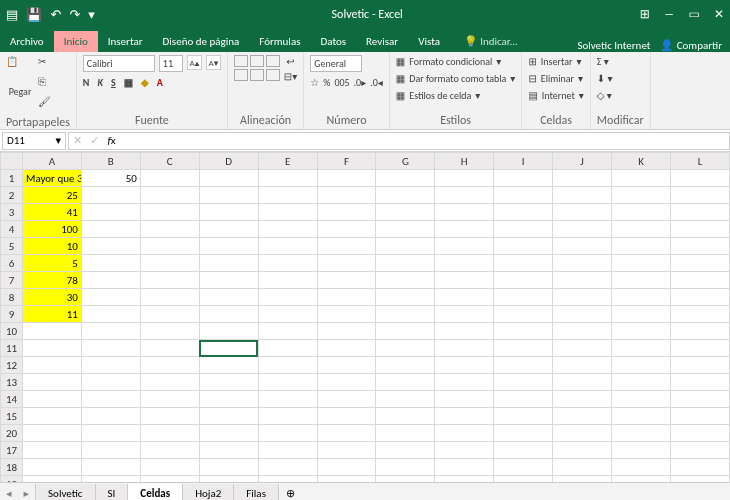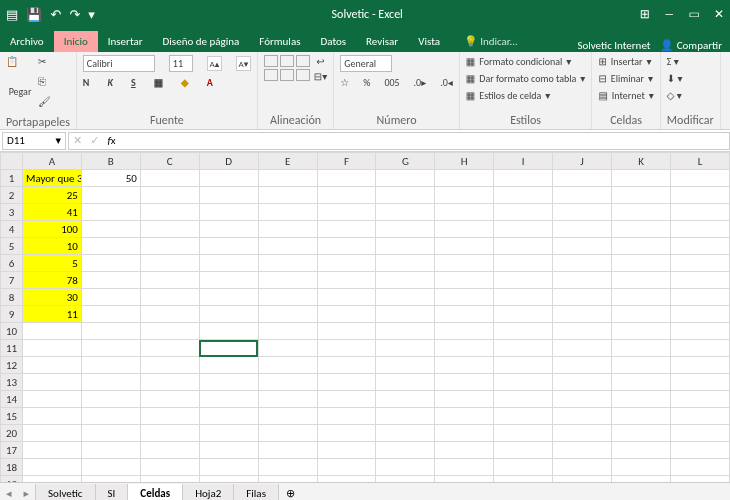--- a/index.html
+++ b/index.html
@@ -15,21 +15,21 @@
 .tabbar .tell { margin-left: 4px; opacity: .8; }
 .tabbar .right { margin-left: auto; display: flex; gap: 10px; padding-right: 8px; }
 .ribbon { background: #f2f2f2; border-bottom: 1px solid #d1d1d1; height: 78px; display: flex; font-size: 10px; color: #444; }
 .group { border-right: 1px solid #e0e0e0; padding: 3px 6px 2px; display: flex; flex-direction: column; }
 .group .body { flex: 1; display: flex; gap: 4px; align-items: flex-start; }
 .group .label { text-align: center; font-size: 12px; color: #666; padding-top: 2px; }
 .btncol { display: flex; flex-direction: column; align-items: center; gap: 2px; }
 .icon { width: 18px; height: 18px; display: inline-block; }
 .bigicon { width: 28px; height: 28px; }
 .fontsel { display: flex; flex-direction: column; gap: 2px; }
-.fontsel .row { display: flex; gap: 14px; align-items: center; }
+.fontsel .row { display: flex; gap: 4px; align-items: flex-start; }
 .combo { background: #fff; border: 1px solid #bbb; height: 17px; font-size: 10px; padding: 0 3px; line-height: 15px; }
 .minibtn { width: 15px; height: 15px; border: 1px solid #ccc; background: #fff; font-size: 9px; text-align: center; line-height: 13px; }
 .textbtns span { font-weight: bold; margin-right: 4px; font-size: 10px; }
 .aligngrid { display: grid; grid-template-columns: repeat(3, 14px); gap: 2px; }
 .aligngrid div { height: 12px; border: 1px solid #aaa; }
 .stylelist { display: flex; flex-direction: column; gap: 1px; font-size: 10px; }
 .stylelist div { display: flex; align-items: center; gap: 4px; }
 .namebox-row { display: flex; align-items: center; border-bottom: 1px solid #d4d4d4; height: 22px; background: #fff; }
 .namebox { width: 64px; border: 1px solid #ccc; height: 18px; margin: 0 2px; padding: 0 4px; font-size: 11px; display:flex; align-items:center; justify-content:space-between;}
 .fxbar { flex: 1; border: 1px solid #ccc; height: 18px; display: flex; align-items: center; padding: 0 4px; gap: 8px; }

